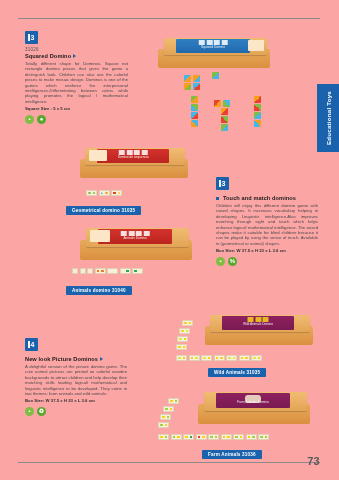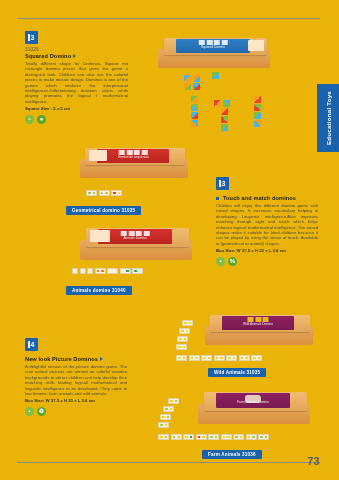--- a/index.html
+++ b/index.html
@@ -5,21 +5,21 @@
   * { box-sizing: border-box; }
   html, body { margin:0; padding:0; }
   body {
     width:339px; height:480px;
     background:#ffffff;
     font-family:"Liberation Sans", sans-serif;
     position:relative;
     overflow:hidden;
     color:#333;
   }
-  .page { position:absolute; inset:0; background:#eab308; }
+  .page { position:absolute; inset:0; background:#fca5a5; }
 
   
   .rule-top {
     position:absolute; left:18px; top:18px; width:302px; height:1px;
     background:#8a8a8a;
   }
   .rule-bottom {
     position:absolute; left:18px; top:462px; width:302px; height:1px;
     background:#8a8a8a;
   }

